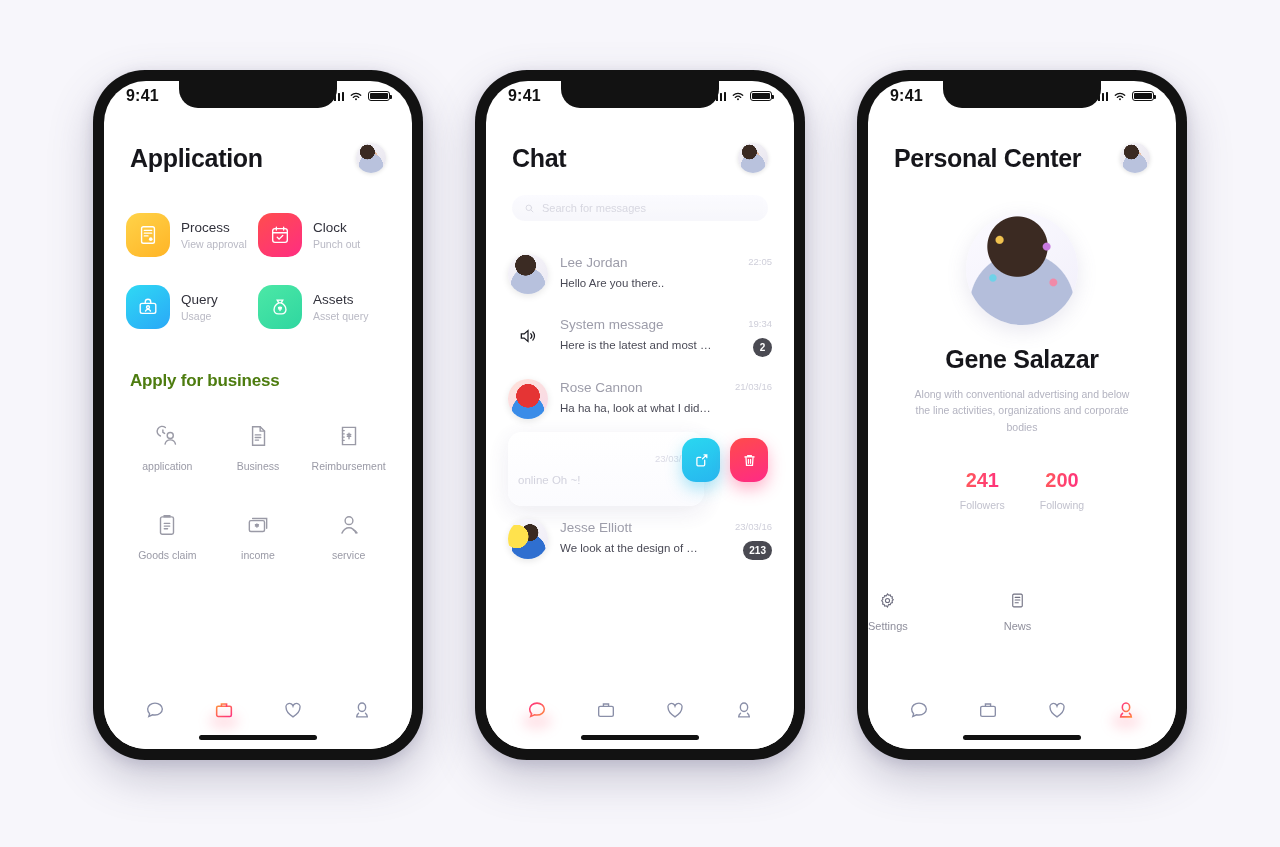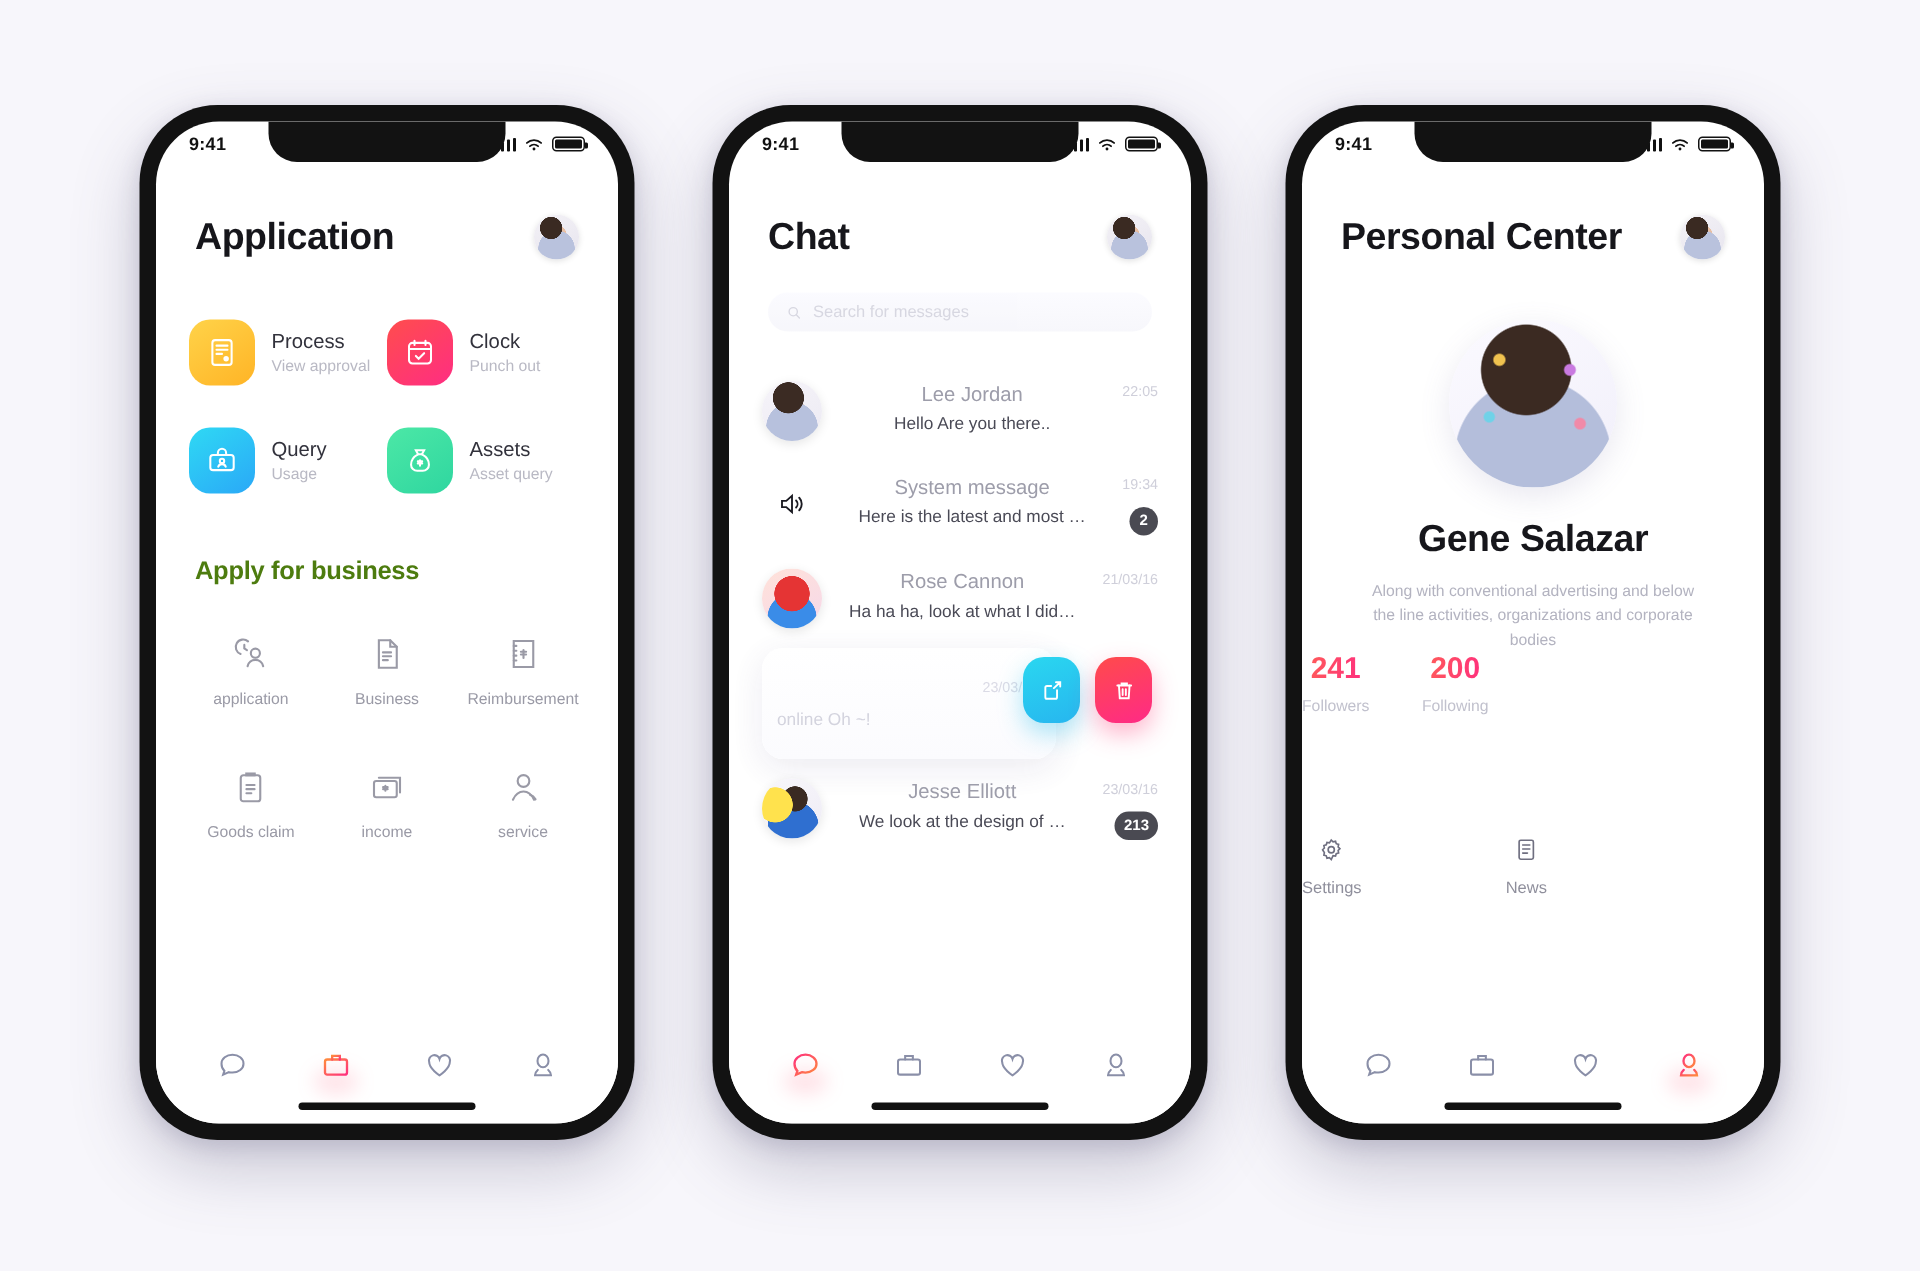--- a/index.html
+++ b/index.html
@@ -51,21 +51,21 @@
 
   
   .statusbar {
     position: absolute; top: 0; left: 0; right: 0;
     height: 30px;
     display: flex; align-items: center; justify-content: space-between;
     padding: 0 22px;
     z-index: 20;
   }
   .status-time {
-    font-size: 12px; font-weight: bold; color: #111; letter-spacing: .2px;
+    font-size: 16px; font-weight: bold; color: #111; letter-spacing: .2px;
   }
   .status-right { display: flex; align-items: center; gap: 5px; }
   .sig { display: flex; align-items: flex-end; gap: 1.5px; height: 9px; }
   .sig i { display: block; width: 2.3px; background: #111; border-radius: .6px; }
   .sig i:nth-child(1){height:3.5px}
   .sig i:nth-child(2){height:5.5px}
   .sig i:nth-child(3){height:7.5px}
   .sig i:nth-child(4){height:9px}
   .batt {
     width: 22px; height: 10.5px; border: 1.2px solid #111;
@@ -211,21 +211,21 @@
       radial-gradient(circle at 52% 80%, #2f6fd0 0 44%, transparent 45%),
       radial-gradient(circle at 55% 52%, #e9bfa3 0 27%, transparent 28%),
       linear-gradient(150deg,#f8f6fb,#eeecf5);
   }
   .sys-icon {
     width: 40px; height: 40px; flex: none;
     display: flex; align-items: center; justify-content: center;
   }
   .sys-icon svg { width: 22px; height: 20px; }
 
-  .chat-body { flex: 1; min-width: 0; display: flex; flex-direction: column; gap: 7px; padding-top: 1px; align-items: center; }
+  .chat-body { flex: 1; min-width: 0; display: flex; flex-direction: column; gap: 7px; padding-top: 1px; }
   .chat-name { font-size: 13.5px; color: #9d9daa; }
   .chat-msg  { font-size: 11.5px; color: #4a4a56; white-space: nowrap; overflow: hidden; text-overflow: ellipsis; }
   .chat-meta { display: flex; flex-direction: column; align-items: flex-end; gap: 9px; flex: none; padding-top: 2px; }
   .chat-time { font-size: 9.5px; color: #cfcfda; }
   .badge {
     min-width: 19px; height: 19px; padding: 0 6px;
     border-radius: 10px; background: #4a4a52; color: #fff;
     font-size: 10px; font-weight: bold;
     display: flex; align-items: center; justify-content: center;
   }
@@ -271,21 +271,22 @@
   }
   .pc-name {
     text-align: center; font-size: 25px; font-weight: bold;
     color: #16161b; margin-top: 20px; letter-spacing: -.3px;
   }
   .pc-bio {
     text-align: center; font-size: 10.5px; color: #b3b3c0;
     line-height: 1.55; margin: 12px auto 0 auto; max-width: 218px;
   }
   .pc-stats {
-    display: flex; justify-content: flex-start; gap: 35px;
+    display: flex; justify-content: center; gap: 35px;
+    margin-top: 34px;
   }
   .stat { display: flex; flex-direction: column; align-items: center; gap: 7px; position: relative; }
   .stat-num {
     font-size: 20px; font-weight: bold;
     background: linear-gradient(100deg,#ff5a5a,#ff2f7e);
     -webkit-background-clip: text; background-clip: text; color: transparent;
   }
   .stat-lbl { font-size: 10.5px; color: #c1c1cd; }
 
   .pc-actions {

